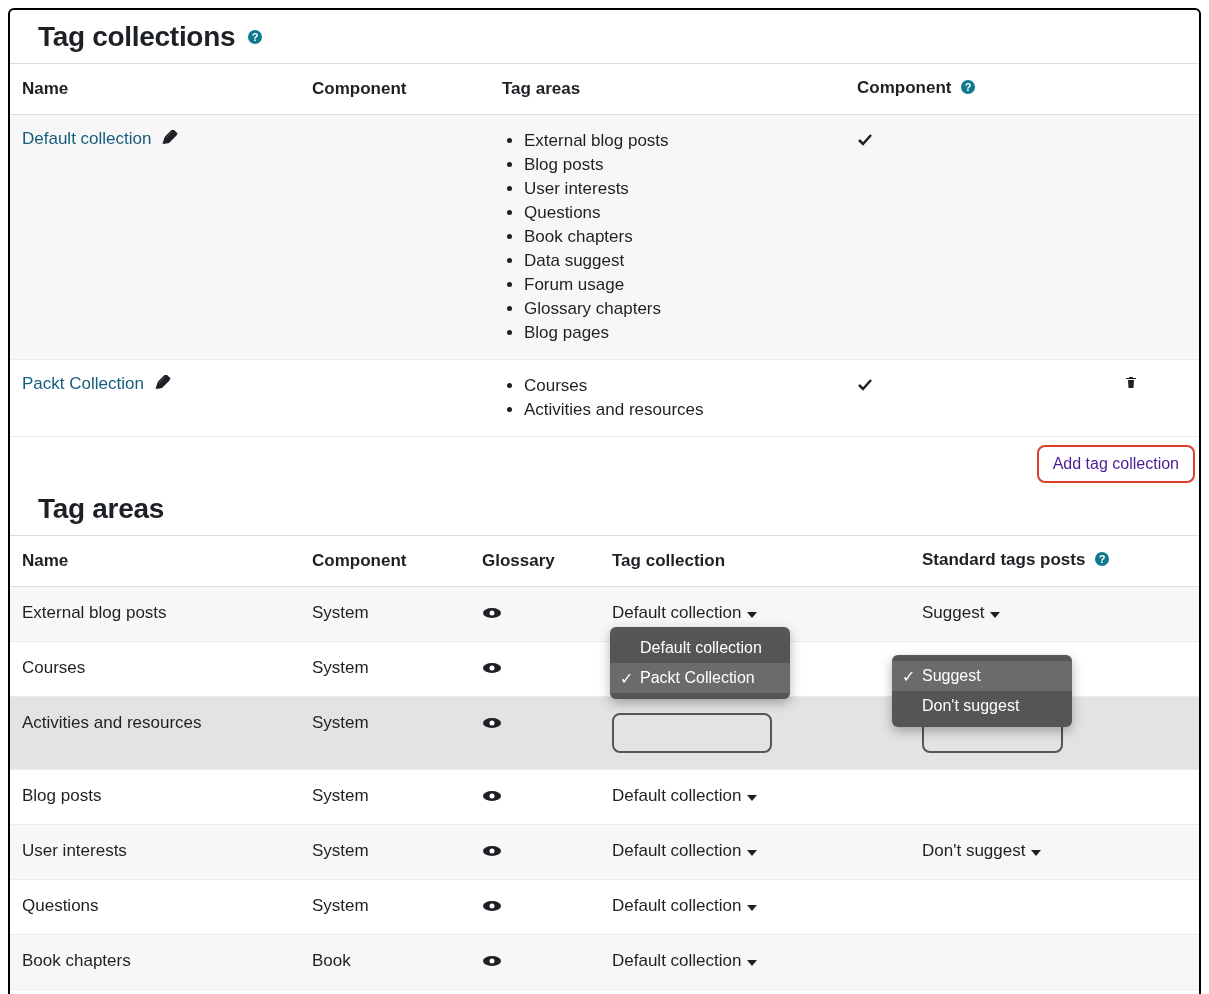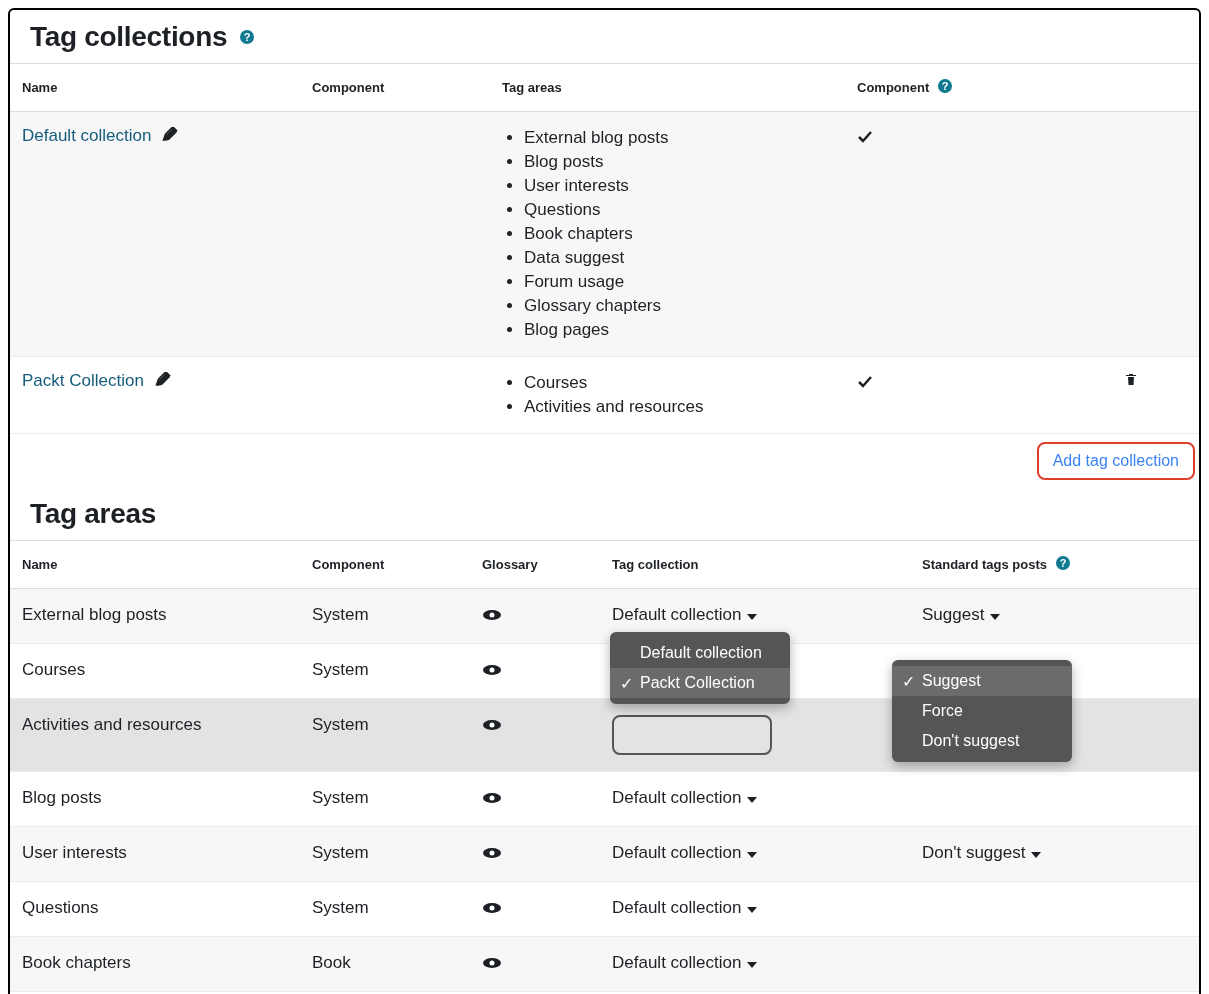--- a/index.html
+++ b/index.html
@@ -13,33 +13,33 @@
   .frame {
     border: 2px solid #000;
     border-radius: 6px;
     overflow: hidden;
     width: 1193px;
     position: relative;
   }
   h2 {
     font-size: 28px;
     font-weight: 700;
-    margin: 10px 0 10px 20px;
+    margin: 10px 0 10px 28px;
     letter-spacing: -0.3px;
   }
   h2 .help-icon-svg { vertical-align: 1px; }
 
   table {
     width: 100%;
     border-collapse: collapse;
   }
   thead th {
     text-align: left;
     font-weight: 700;
-    font-size: 13px;
+    font-size: 17px;
     padding: 14px 12px;
     border-top: 1px solid #ddd;
     border-bottom: 1px solid #ddd;
     background: #fff;
   }
   tbody tr.alt td { background: #f7f7f7; }
   tbody td {
     padding: 14px 12px;
     border-bottom: 1px solid #e9ecef;
     vertical-align: top;
@@ -62,28 +62,28 @@
     display: inline-block;
     vertical-align: -2px;
   }
   .help-icon-svg { margin-left: 4px; cursor: pointer; }
   .pencil-icon { margin-left: 6px; cursor: pointer; }
   .check-icon { color: #1d2125; }
   .eye-icon { color: #1d2125; cursor: pointer; }
   .trash-icon { color: #1d2125; cursor: pointer; }
   .btn-outline {
     border: 2px solid #e03e2d;
-    color: #3b82f6;
+    color: #4c1d95;
     border-radius: 8px;
     padding: 8px 14px;
     font-size: 16px;
     background: #fff;
     cursor: pointer;
     float: right;
-    margin: 8px 4px 8px 0;
+    margin: 8px 4px 0 0;
   }
   .clear { clear: both; }
   .dd-trigger {
     cursor: pointer;
     display: inline-flex;
     align-items: center;
     gap: 6px;
   }
   .caret-down {
     display: inline-block;
@@ -344,18 +344,17 @@
         </tbody>
     </table>
 
     <div class="dropdown-menu" style="left:600px; top:92px;" id="coll-menu">
         <div class="item">Default collection</div>
         <div class="item selected">Packt Collection</div>
       </div>
 
     <div class="dropdown-menu" style="left:882px; top:120px;" id="std-menu">
         <div class="item selected">Suggest</div>
-        <div class="item">Force</div>
         <div class="item">Don't suggest</div>
       </div>
   </div>
 
 </div>
 
 </body></html>

